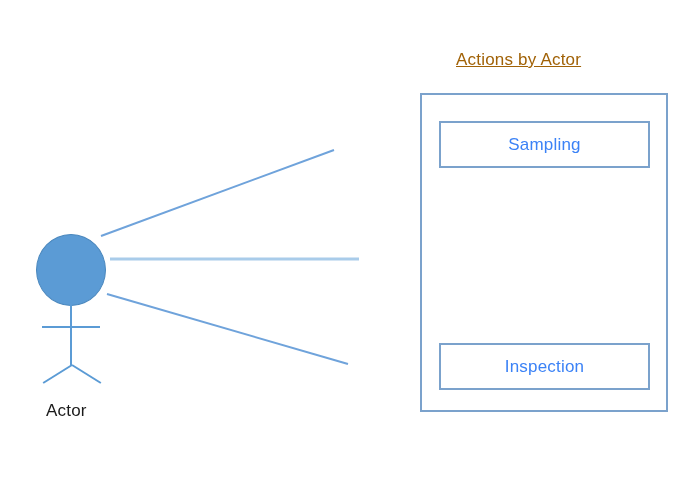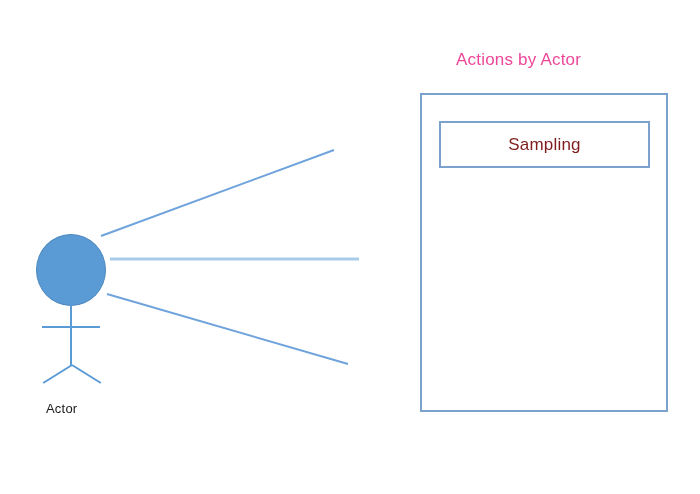--- a/index.html
+++ b/index.html
@@ -68,21 +68,21 @@
   }
   #actor-leg-right {
     left: 51px;
     top: 140px;
     transform: rotate(-58deg);
   }
   #actor-label {
     position: absolute;
     left: 46px;
     top: 401px;
-    font-size: 13px;
+    font-size: 17px;
     color: #1a1a1a;
     letter-spacing: 0.2px;
     white-space: nowrap;
   }
 
   
   #connectors {
     position: absolute;
     left: 0;
     top: 0;
@@ -90,23 +90,24 @@
     height: 494px;
     pointer-events: none;
   }
 
   
   #actions-title {
     position: absolute;
     left: 456px;
     top: 50px;
     font-size: 17px;
-    color: #ec4899;
+    color: #a16207;
     letter-spacing: 0.2px;
     white-space: nowrap;
+    text-decoration: underline;
   }
   #actions-container {
     position: absolute;
     left: 420px;
     top: 93px;
     width: 248px;
     height: 319px;
     border: 2px solid #7ba2cc;
     box-sizing: border-box;
     background: #ffffff;
@@ -118,21 +119,21 @@
     height: 47px;
     border: 2px solid #7ba2cc;
     box-sizing: border-box;
     background: #ffffff;
     display: flex;
     align-items: center;
     justify-content: center;
   }
   .action-box-label {
     font-size: 17px;
-    color: #7f1d1d;
+    color: #3b82f6;
     letter-spacing: 0.2px;
     white-space: nowrap;
   }
   #action-box-0 { top: 26px; }
   #action-box-1 { top: 137px; }
   #action-box-2 { top: 248px; }
 </style>
 </head>
 <body>
 
@@ -152,15 +153,18 @@
     <div class="actor-leg" id="actor-leg-right"></div>
   </div>
   <div id="actor-label">Actor</div>
 
   <div id="actions-title">Actions by Actor</div>
 
   <div id="actions-container">
     <div class="action-box" id="action-box-0">
       <span class="action-box-label">Sampling</span>
     </div>
+    <div class="action-box" id="action-box-2">
+      <span class="action-box-label">Inspection</span>
+    </div>
   </div>
 
 </div>
 
 </body></html>

